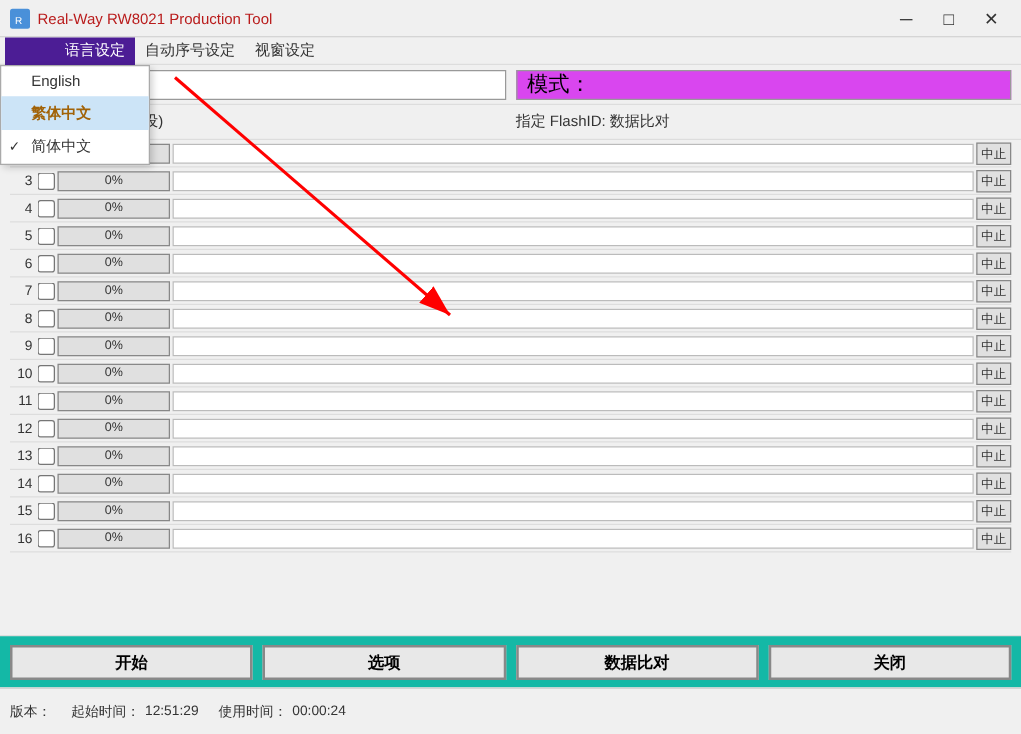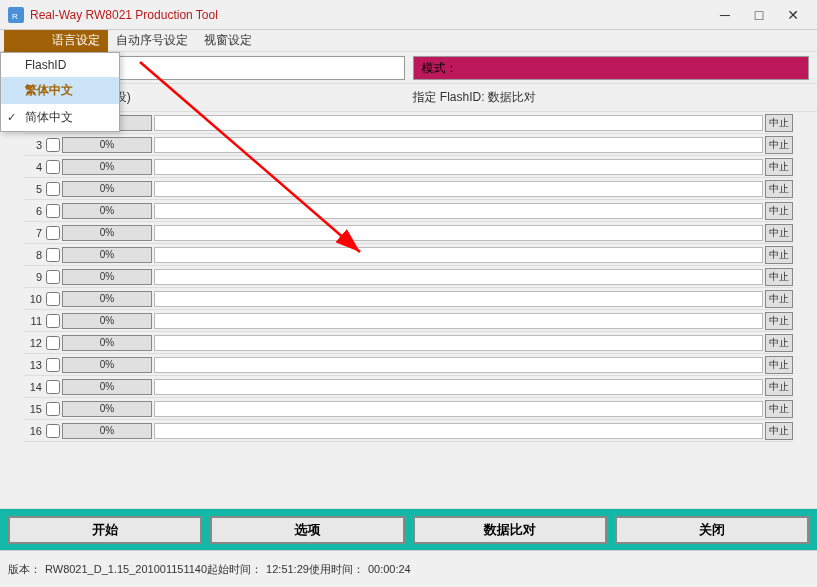--- a/index.html
+++ b/index.html
@@ -71,21 +71,21 @@
     .menu-item {
       padding: 2px 8px;
       cursor: pointer;
       font-size: 12px;
       color: #333;
       height: 22px;
       display: flex;
       align-items: center;
     }
     .menu-item:hover, .menu-item.active {
-      background: #a16207;
+      background: #4c1d95;
       color: white;
       padding-left: 48px;
     }
 
     
     .dropdown-menu {
       position: absolute;
       top: 22px;
       left: 0px;
       background: white;
@@ -137,26 +137,26 @@
       background: white;
       padding: 2px 8px;
       height: 24px;
       display: flex;
       align-items: center;
       font-size: 12px;
       flex: 1;
     }
     .header-mode {
       border: 1px solid #999;
-      background: #be185d;
+      background: #d946ef;
       padding: 2px 8px;
       height: 24px;
       display: flex;
-      align-items: flex-end;
-      font-size: 12px;
+      align-items: center;
+      font-size: 17px;
       flex: 1;
     }
 
     
     .sub-header-row {
       display: flex;
       align-items: center;
       padding: 4px 8px;
       background: #f0f0f0;
       border-bottom: 1px solid #ddd;
@@ -172,21 +172,21 @@
       flex: 1;
       font-size: 12px;
       color: #333;
     }
 
     
     .table-area {
       flex: 1;
       overflow: hidden;
       background: #f0f0f0;
-      padding: 0 24px;
+      padding: 0 8px;
     }
     .table-row {
       display: flex;
       align-items: center;
       height: 22px;
       border-bottom: 1px solid #ddd;
       gap: 2px;
     }
     .row-num {
       width: 20px;
@@ -270,20 +270,21 @@
     
     .status-bar {
       display: flex;
       align-items: center;
       padding: 18px 8px;
       background: #f0f0f0;
       border-top: 1px solid #ccc;
       height: 24px;
       font-size: 11px;
       color: #333;
+      gap: 16px;
     }
     .status-item {
       display: flex;
       gap: 4px;
       align-items: center;
     }
 
     
     .arrow-overlay {
       position: absolute;
@@ -319,21 +320,21 @@
   </div>
   <div class="menu-item">
     <span>自动序号设定</span>
   </div>
   <div class="menu-item">
     <span>视窗设定</span>
   </div>
 
   <div class="dropdown-menu">
     <div class="dropdown-item">
-      <span>FlashID</span>
+      <span>English</span>
     </div>
     <div class="dropdown-item highlighted">
       <span>繁体中文</span>
     </div>
     <div class="dropdown-item">
       <span class="check-mark">✓</span>
       <span>简体中文</span>
     </div>
   </div>
 </div>
@@ -510,21 +511,20 @@
   <div class="bottom-buttons">
     <button class="btn-main">开始</button>
     <button class="btn-main">选项</button>
     <button class="btn-main">数据比对</button>
     <button class="btn-main">关闭</button>
   </div>
 
   <div class="status-bar">
     <div class="status-item">
       <span>版本：</span>
-      <span>RW8021_D_1.15_201001151140</span>
     </div>
     <div class="status-item">
       <span>起始时间：</span>
       <span>12:51:29</span>
     </div>
     <div class="status-item">
       <span>使用时间：</span>
       <span>00:00:24</span>
     </div>
   </div>

